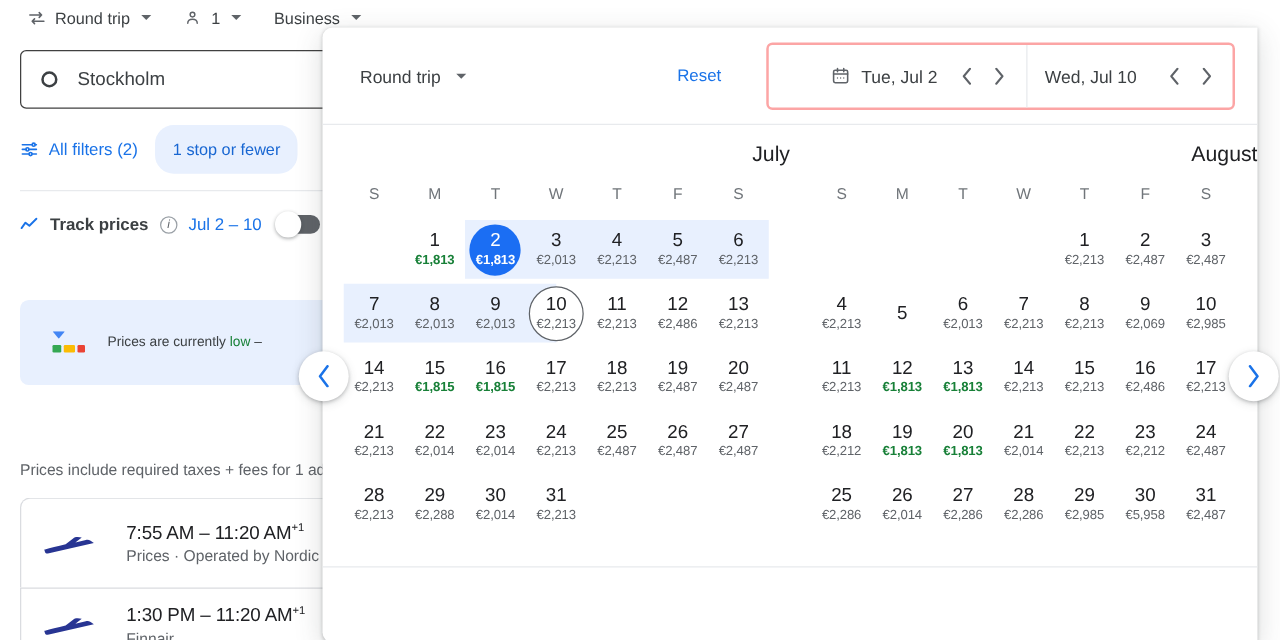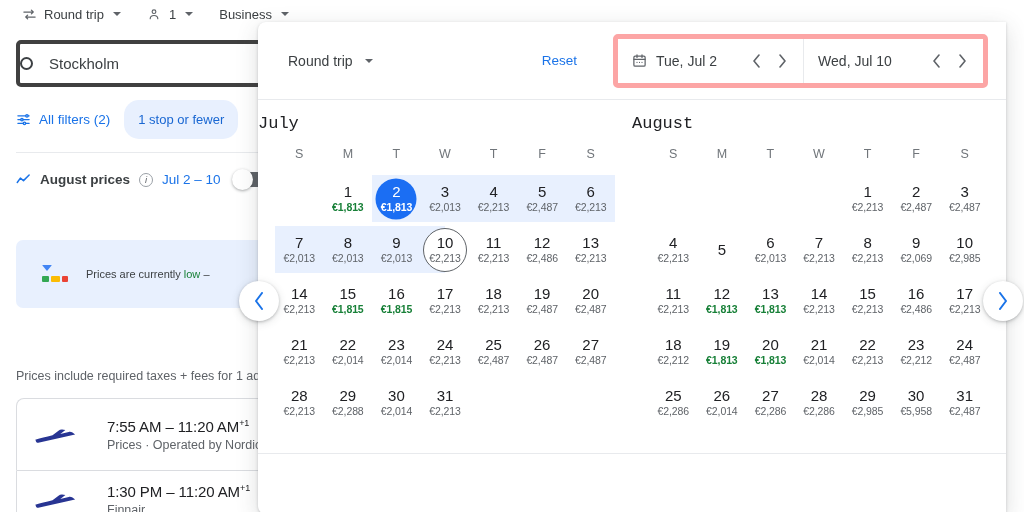--- a/index.html
+++ b/index.html
@@ -21,22 +21,22 @@
     display: flex; align-items: center; gap: 0px; padding-left: 22px;
   }
   .tb-item { display: flex; align-items: center; gap: 7px; margin-right: 26px; color: #3c4043; font-size: 13px; }
   .tb-item .lbl { font-size: 13px; color: #3c4043; }
   .caret { width: 0; height: 0; border-left: 4px solid transparent; border-right: 4px solid transparent; border-top: 4.5px solid #5f6368; margin-left: 2px; }
   .ic { width: 15px; height: 15px; display: inline-flex; align-items: center; justify-content: center; }
   .ic svg { display: block; }
 
   .searchbox {
     position: absolute; left: 16px; top: 40px; width: 330px; height: 47px;
-    border: 4px solid #404040; border-radius: 5px; background: #fff;
-    display: flex; align-items: center; gap: 16px;
+    border: 1px solid #404040; border-radius: 5px; background: #fff;
+    display: flex; align-items: center; padding-left: 16px; gap: 16px;
   }
   .origin-dot { width: 13px; height: 13px; border-radius: 50%; border: 2.3px solid #3c4043; }
   .origin-txt { font-size: 15px; color: #3c4043; }
 
   .chiprow { position: absolute; left: 16px; top: 100px; display: flex; align-items: center; gap: 14px; }
   .allfilters { display: flex; align-items: center; gap: 8px; color: #1a73e8; font-size: 13.5px; font-weight: 500; cursor: pointer; }
   .chip {
     height: 39px; border-radius: 15px; background: #e8f0fe; color: #1967d2;
     display: flex; align-items: center; padding: 0 14px; font-size: 13px; font-weight: 500;
   }
@@ -65,54 +65,54 @@
                 border-left: 5px solid transparent; border-right: 5px solid transparent; border-top: 6px solid #4285f4; }
   .banner-txt { font-size: 11px; color: #3c4043; white-space: nowrap; }
   .banner-txt .lowword { color: #188038; font-weight: 500; }
 
   .dep-title { position: absolute; left: 16px; top: 340px; font-size: 20px; font-weight: 500; color: #202124; letter-spacing: -.2px; }
   .dep-sub { position: absolute; left: 16px; top: 369px; font-size: 12.5px; color: #5f6368; white-space: nowrap; }
 
   .flightcard { position: absolute; left: 16px; width: 320px; border: 1px solid #dadce0; background: #fff; }
   .fc1 { top: 398px; height: 72px; border-radius: 8px 8px 0 0; border-bottom: none; }
   .fc2 { top: 470px; height: 60px; border-radius: 0 0 8px 8px; }
-  .fc-inner { display: flex; align-items: center; height: 100%; padding-left: 18px; gap: 28px; }
+  .fc-inner { display: flex; align-items: center; height: 100%; padding-left: 18px; gap: 22px; }
   .plane { width: 44px; height: 22px; display: flex; align-items: center; }
   .f-times { font-size: 15px; font-weight: 500; color: #202124; white-space: nowrap; letter-spacing: -.1px; }
   .f-times sup { font-size: 9px; font-weight: 500; vertical-align: super; }
   .f-air { font-size: 12.5px; color: #5f6368; white-space: nowrap; margin-top: 3px; }
 
   
   .cal-panel {
     position: absolute; left: 258px; top: 22px; width: 748px; height: 492px;
     background: #fff; border-radius: 8px 0 0 8px;
     box-shadow: 0 1px 3px rgba(60,64,67,.25), 0 6px 22px rgba(60,64,67,.18);
     overflow: hidden;
   }
   .cal-header {
     height: 78px; border-bottom: 1px solid #e8eaed;
     display: flex; align-items: center; padding: 0 18px 0 30px;
   }
   .trip-sel { display: flex; align-items: center; gap: 10px; font-size: 14px; color: #3c4043; cursor: pointer; }
   .reset { margin-left: auto; color: #1a73e8; font-size: 13.5px; font-weight: 500; cursor: pointer; }
   .date-box {
-    margin-left: 36px; height: 54px; width: 375px; border: 5px solid #fca5a5; border-radius: 5px;
-    display: flex; align-items: center;
+    margin-left: 36px; height: 54px; width: 375px; border: 2px solid #fca5a5; border-radius: 5px;
+    display: flex; align-items: center; padding-left: 36px;
   }
   .date-half { display: flex; align-items: center; height: 100%; padding: 0 10px; gap: 9px; }
   .date-half.first { flex: 1.04; padding-left: 14px; }
   .date-half.second { flex: 1; border-left: 1px solid #e8eaed; padding-left: 14px; }
   .date-txt { font-size: 14px; color: #3c4043; white-space: nowrap; }
   .nav-chevs { margin-left: auto; display: flex; gap: 4px; }
   .chev-btn { width: 22px; height: 22px; display: flex; align-items: center; justify-content: center; cursor: pointer; }
 
   .cal-body { position: relative; height: 372px; }
   .months { display: flex; padding-top: 8px; }
   .month { width: 374px; }
-  .month-name { text-align: left; font-size: 17px; color: #202124; padding: 6px 0 14px; font-family: Liberation Mono, monospace; }
+  .month-name { text-align: right; font-size: 17px; color: #202124; padding: 6px 0 14px; }
   .dow-row, .week { display: grid; grid-template-columns: repeat(7, 1fr); width: 340px; margin: 0 auto; }
   .dow { text-align: center; font-size: 12.5px; color: #70757a; padding-bottom: 12px; }
   .week { height: 51px; position: relative; }
   .cell { position: relative; display: flex; flex-direction: column; align-items: center; justify-content: center; cursor: pointer; }
   .cell .dnum { font-size: 15px; color: #202124; line-height: 18px; position: relative; z-index: 2; }
   .cell .dprice { font-size: 10.5px; color: #5f6368; line-height: 13px; position: relative; z-index: 2; letter-spacing: -.1px; }
   .cell.cheap .dprice { color: #188038; font-weight: 600; }
   .cell.empty { cursor: default; }
   .cell.sel .dnum, .cell.sel .dprice { color: #fff; }
   .cell.sel .dprice { font-weight: 600; }
@@ -190,21 +190,21 @@
     </div>
 
     <div class="hr1"></div>
 
     <div class="trackrow">
       <span class="ic">
         <svg width="18" height="14" viewBox="0 0 24 18" fill="none" stroke="#1a73e8" stroke-width="2.4" stroke-linecap="round" stroke-linejoin="round">
           <path d="M2 13l5-7 5 4 9-9"></path>
         </svg>
       </span>
-      <span class="track-lbl">August prices</span>
+      <span class="track-lbl">Track prices</span>
       <span class="info-i">i</span>
       <span class="track-dates">Jul 2 – 10</span>
       <span class="switch">
           <span class="knob"></span>
         </span>
     </div>
 
     <div class="pricebanner">
       <span class="bar-ic">
         <i class="pt"></i>

